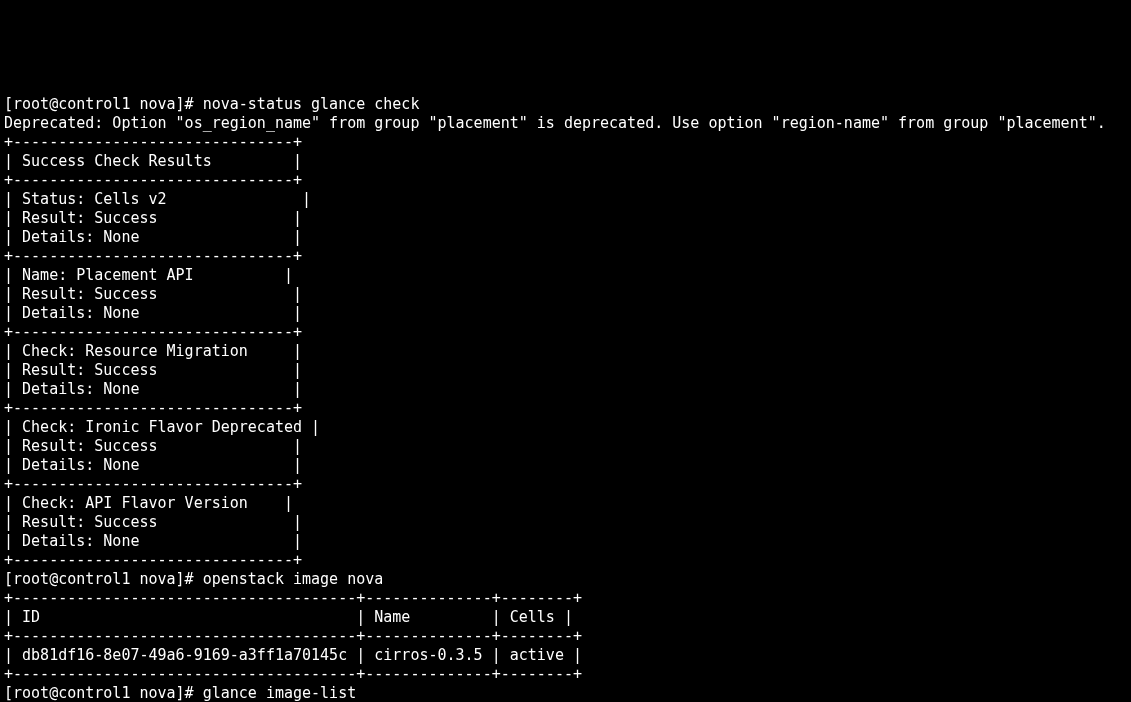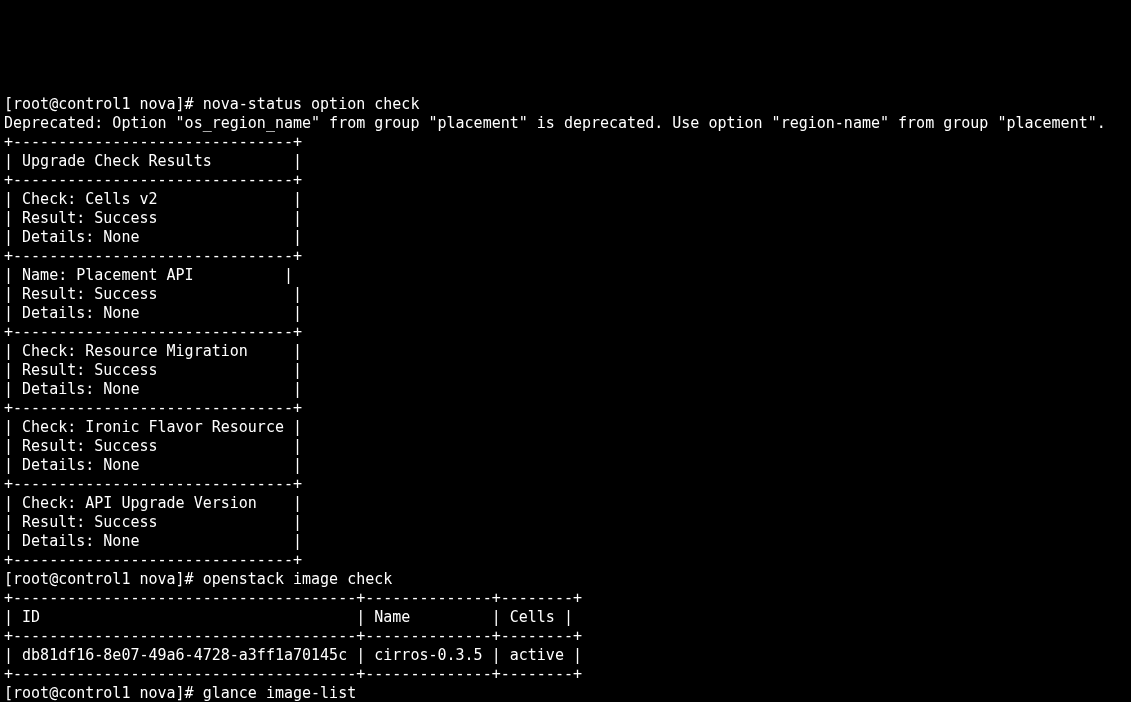--- a/index.html
+++ b/index.html
@@ -15,50 +15,50 @@
   }
   .terminal {
     padding: 0 4px 2px 4px;
   }
 </style>
 </head>
 <body>
 
 
 
-<div class="terminal"><span><span>[root@control1 nova]# </span></span><span>nova-status option check</span>
+<div class="terminal"><span><span>[root@control1 nova]# </span></span><span>nova-status glance check</span>
 <span>Deprecated: Option "os_region_name" from group "placement" is deprecated. Use option "region-name" from group "placement".</span>
 <span>+-------------------------------+</span>
-<span>| Upgrade Check Results         |</span>
+<span>| Success Check Results         |</span>
 <span>+-------------------------------+</span>
-<span>| Check: Cells v2               |</span>
+<span>| Status: Cells v2               |</span>
 <span>| Result: Success               |</span>
 <span>| Details: None                 |</span>
 <span>+-------------------------------+</span>
 <span>| Name: Placement API          |</span>
 <span>| Result: Success               |</span>
 <span>| Details: None                 |</span>
 <span>+-------------------------------+</span>
 <span>| Check: Resource Migration     |</span>
 <span>| Result: Success               |</span>
 <span>| Details: None                 |</span>
 <span>+-------------------------------+</span>
-<span>| Check: Ironic Flavor Resource |</span>
+<span>| Check: Ironic Flavor Deprecated |</span>
 <span>| Result: Success               |</span>
 <span>| Details: None                 |</span>
 <span>+-------------------------------+</span>
-<span>| Check: API Upgrade Version    |</span>
+<span>| Check: API Flavor Version    |</span>
 <span>| Result: Success               |</span>
 <span>| Details: None                 |</span>
 <span>+-------------------------------+</span>
-<span><span>[root@control1 nova]# </span></span><span>openstack image check</span>
+<span><span>[root@control1 nova]# </span></span><span>openstack image nova</span>
 <span>+--------------------------------------+--------------+--------+</span>
 <span>| ID                                   | Name         | Cells |</span>
 <span>+--------------------------------------+--------------+--------+</span>
-<span>| db81df16-8e07-49a6-4728-a3ff1a70145c | cirros-0.3.5 | active |</span>
+<span>| db81df16-8e07-49a6-9169-a3ff1a70145c | cirros-0.3.5 | active |</span>
 <span>+--------------------------------------+--------------+--------+</span>
 <span><span>[root@control1 nova]# </span></span><span>glance image-list</span>
 
 
 
 
 </div>
 
 
 

